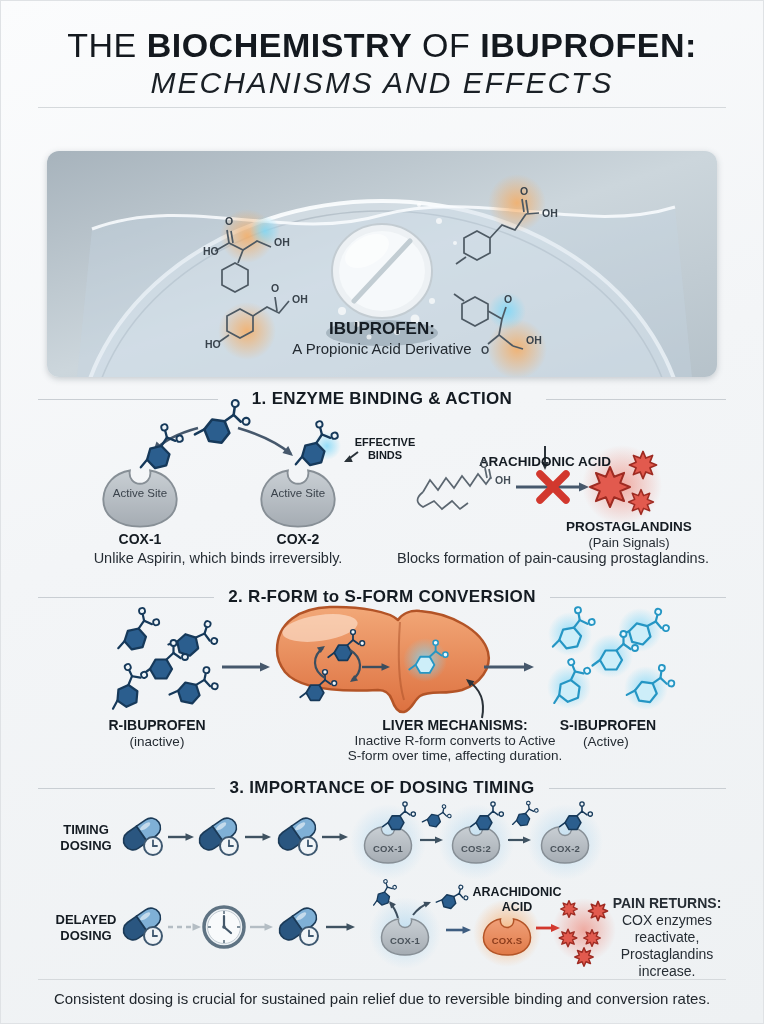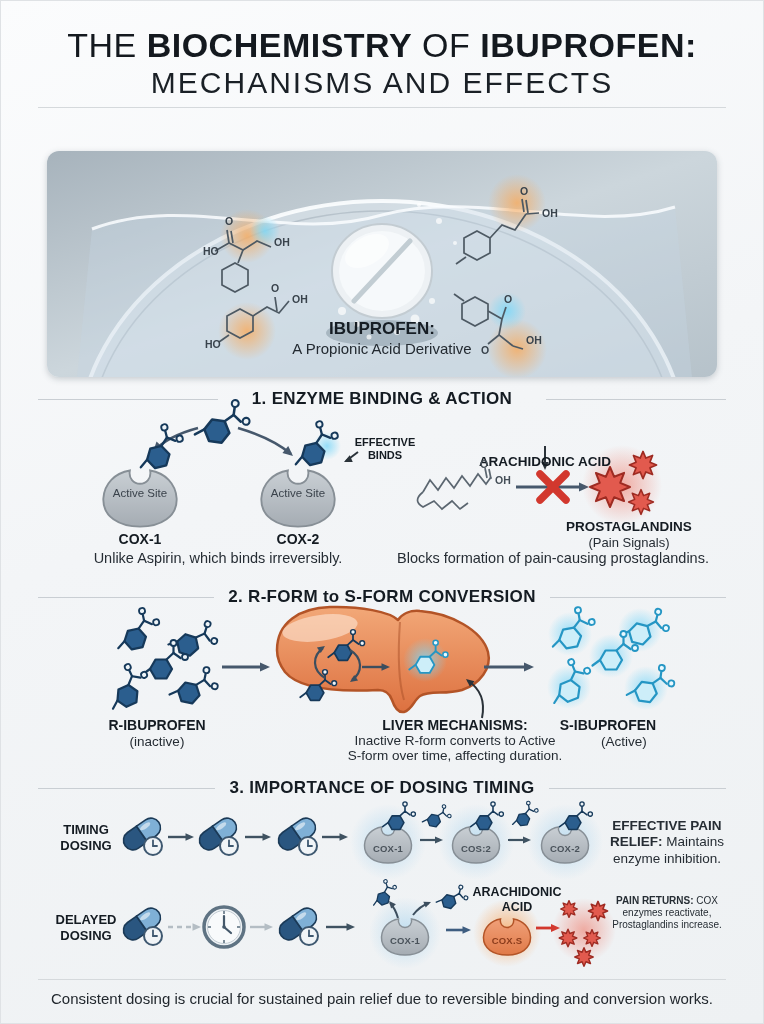--- a/index.html
+++ b/index.html
@@ -6,21 +6,21 @@
   #page{position:relative;width:764px;height:1024px;margin:0 auto;overflow:hidden;
         background:linear-gradient(160deg,#fbfcfd 0%,#f3f5f7 45%,#eef1f3 100%);
         font-family:"Liberation Sans", sans-serif;color:#1c2329;
         box-shadow:inset 0 0 0 1px #dfe2e5;}
   .abs{position:absolute;}
   .ctr{text-align:center;}
   
   .title1{top:26px;left:0;width:764px;font-size:34px;letter-spacing:.5px;color:#14191f;}
   .title1 .lt{font-weight:400;}
   .title1 .bd{font-weight:700;}
-  .title2{top:66px;left:0;width:764px;font-size:30px;font-weight:400;letter-spacing:2px;color:#1a2026;}
+  .title2{top:66px;left:0;width:764px;font-size:30px;font-weight:400;letter-spacing:2px;color:#1a2026;font-style:italic;}
   .rule{height:0;border-top:1.5px solid #d5d9dc;}
   .subtitle{top:115px;left:0;width:764px;font-size:15px;color:#252b31;}
   
   .hero{top:151px;left:47px;width:670px;height:226px;border-radius:12px;overflow:hidden;
         box-shadow:0 2px 6px rgba(60,75,88,.25);}
   .hero-name{top:168px;left:0;width:670px;font-size:17px;font-weight:800;color:#161d24;}
   .hero-desc{top:189px;left:0;width:670px;font-size:15px;color:#232a31;}
   
   .sechead{left:38px;width:688px;display:flex;align-items:center;}
   .sechead .ln{flex:1;border-top:1.5px solid #c9ced3;height:0;}
@@ -398,44 +398,40 @@
   <div class="abs ctr blabel" style="top:519px;left:549px;width:160px;font-size:13.5px;">PROSTAGLANDINS</div>
   <div class="abs ctr" style="top:535px;left:549px;width:160px;font-size:13px;color:#262d34;">(Pain Signals)</div>
   <div class="abs ctr cap" style="top:550px;left:388px;width:330px;">Blocks formation of pain-causing prostaglandins.</div>
 
   <div class="abs ctr blabel" style="top:717px;left:87px;width:140px;font-size:14px;">R-IBUPROFEN</div>
   <div class="abs ctr" style="top:734px;left:87px;width:140px;font-size:13.5px;color:#262d34;">(inactive)</div>
   <div class="abs ctr blabel" style="top:717px;left:365px;width:180px;font-size:14px;">LIVER MECHANISMS:</div>
   <div class="abs ctr" style="top:733px;left:345px;width:220px;font-size:13.5px;color:#262d34;">Inactive R-form converts to Active</div>
   <div class="abs ctr" style="top:748px;left:345px;width:220px;font-size:13.5px;color:#262d34;">S-form over time, affecting duration.</div>
   <div class="abs ctr blabel" style="top:717px;left:538px;width:140px;font-size:14px;">S-IBUPROFEN</div>
-  <div class="abs ctr" style="top:734px;left:514px;width:140px;font-size:13.5px;color:#262d34;padding-left:40px;">(Active)</div>
+  <div class="abs ctr" style="top:734px;left:536px;width:140px;font-size:13.5px;color:#262d34;">(Active)</div>
 
   <div class="abs ctr blabel small2" style="top:822px;left:31px;width:110px;font-size:13px;">
     <div>TIMING</div>
     <div>DOSING</div>
   </div>
   <div class="abs ctr enzlbl" style="top:843px;left:363px;width:50px;">COX-1</div>
   <div class="abs ctr enzlbl" style="top:843px;left:451px;width:50px;">COS:2</div>
   <div class="abs ctr enzlbl" style="top:843px;left:540px;width:50px;">COX-2</div>
-  <div class="abs ctr small2" style="top:818px;left:603px;width:128px;font-size:13.5px;color:#262d34;">
-    <b>EFFECTIVE PAIN RELIEF:</b>
-    <span>Maintains enzyme inhibition.</span>
-  </div>
   <div class="abs ctr blabel small2" style="top:912px;left:31px;width:110px;font-size:13px;">
     <div>DELAYED</div>
     <div>DOSING</div>
   </div>
   <div class="abs ctr blabel small2" style="top:885px;left:467px;width:100px;font-size:12.5px;">
     <div>ARACHIDONIC</div>
     <div>ACID</div>
   </div>
   <div class="abs ctr enzlbl" style="top:935px;left:380px;width:50px;">COX-1</div>
   <div class="abs ctr enzlbl" style="top:935px;left:482px;width:50px;color:#8a3c1c;">COX.S</div>
-  <div class="abs ctr small2" style="top:895px;left:603px;width:128px;font-size:10px;color:#262d34;">
+  <div class="abs ctr small2" style="top:895px;left:603px;width:128px;font-size:14px;color:#262d34;">
     <b>PAIN RETURNS:</b>
     <span>COX enzymes reactivate, Prostaglandins increase.</span>
   </div>
 
   <div class="abs rule" style="top:979px;left:38px;width:688px;"></div>
-  <div class="abs ctr" style="top:990px;left:0;width:764px;font-size:15px;color:#22282e;">Consistent dosing is crucial for sustained pain relief due to reversible binding and conversion works.</div>
+  <div class="abs ctr" style="top:990px;left:0;width:764px;font-size:15px;color:#22282e;">Consistent dosing is crucial for sustained pain relief due to reversible binding and conversion rates.</div>
 
 </div>
 
 </body></html>

